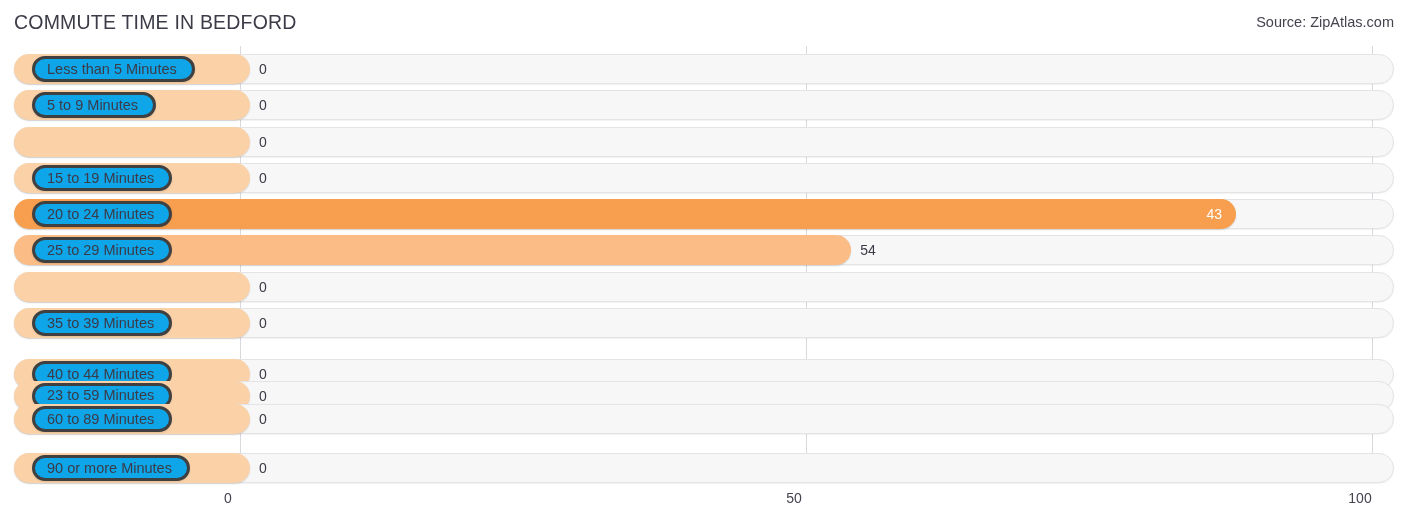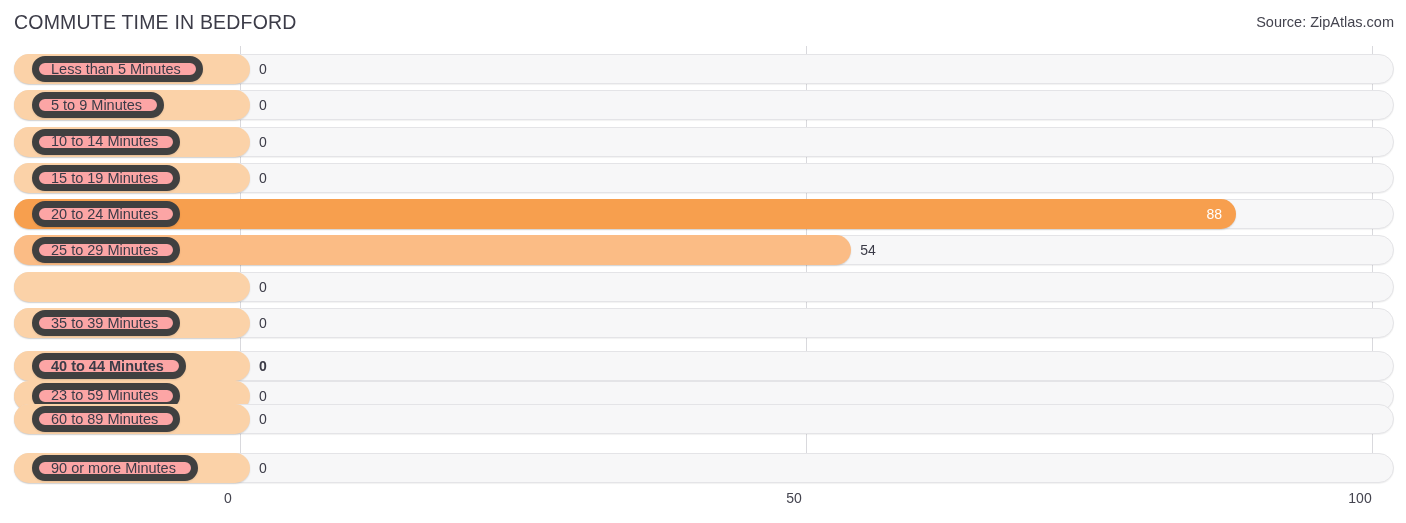--- a/index.html
+++ b/index.html
@@ -107,22 +107,22 @@
   .bar.light  { background: #fbbc85; }
   .bar.strong { background: #f79f4e; }
 
   
   .label-pill {
     position: absolute;
     left: 32px;
     top: 2px;
     height: 26px;
     box-sizing: border-box;
-    background: #fca5a5;
-    border: 7px solid #404040;
+    background: #0ea5e9;
+    border: 3px solid #404040;
     border-radius: 13px;
     display: flex;
     align-items: center;
     padding: 0 15px 0 12px;
     box-shadow: 0 1px 2px rgba(0,0,0,0.10);
     white-space: nowrap;
   }
   .label-pill .label-text {
     font-size: 14.5px;
     color: #3b3b47;
@@ -191,40 +191,37 @@
         <div class="track"></div>
         <div class="bar zero" style="width: 236px;"></div>
         <div class="label-pill">
           <span class="label-text">5 to 9 Minutes</span>
         </div>
         <div class="value-out" style="left: 259px;">0</div>
       </div>
       <div class="row" style="top: 80.56px;">
         <div class="track"></div>
         <div class="bar zero" style="width: 236px;"></div>
-        <div class="label-pill">
-          <span class="label-text">10 to 14 Minutes</span>
-        </div>
         <div class="value-out" style="left: 259px;">0</div>
       </div>
       <div class="row" style="top: 116.84px; border-radius: 6px;">
         <div class="track"></div>
         <div class="bar zero" style="width: 236px;"></div>
         <div class="label-pill">
           <span class="label-text">15 to 19 Minutes</span>
         </div>
         <div class="value-out" style="left: 259px;">0</div>
       </div>
       <div class="row" style="top: 153.12px;">
         <div class="track"></div>
         <div class="bar strong" style="width: 1222.16px;"></div>
         <div class="label-pill">
           <span class="label-text">20 to 24 Minutes</span>
         </div>
-        <div class="value-in" style="left: 1194.16px; width: 28px;">88</div>
+        <div class="value-in" style="left: 1194.16px; width: 28px;">43</div>
       </div>
       <div class="row" style="top: 189.4px;">
         <div class="track"></div>
         <div class="bar light" style="width: 837.28px;"></div>
         <div class="label-pill">
           <span class="label-text">25 to 29 Minutes</span>
         </div>
         <div class="value-out" style="left: 860.28px;">54</div>
       </div>
       <div class="row" style="top: 225.68px;">
@@ -233,21 +230,21 @@
         <div class="value-out" style="left: 259px;">0</div>
       </div>
       <div class="row" style="top: 261.96px;">
         <div class="track"></div>
         <div class="bar zero" style="width: 236px;"></div>
         <div class="label-pill">
           <span class="label-text">35 to 39 Minutes</span>
         </div>
         <div class="value-out" style="left: 259px;">0</div>
       </div>
-      <div class="row" style="top: 305px; font-weight: bold;">
+      <div class="row" style="top: 313px;">
         <div class="track"></div>
         <div class="bar zero" style="width: 236px;"></div>
         <div class="label-pill">
           <span class="label-text">40 to 44 Minutes</span>
         </div>
         <div class="value-out" style="left: 259px;">0</div>
       </div>
       <div class="row" style="top: 334.52px;">
         <div class="track"></div>
         <div class="bar zero" style="width: 236px;"></div>

